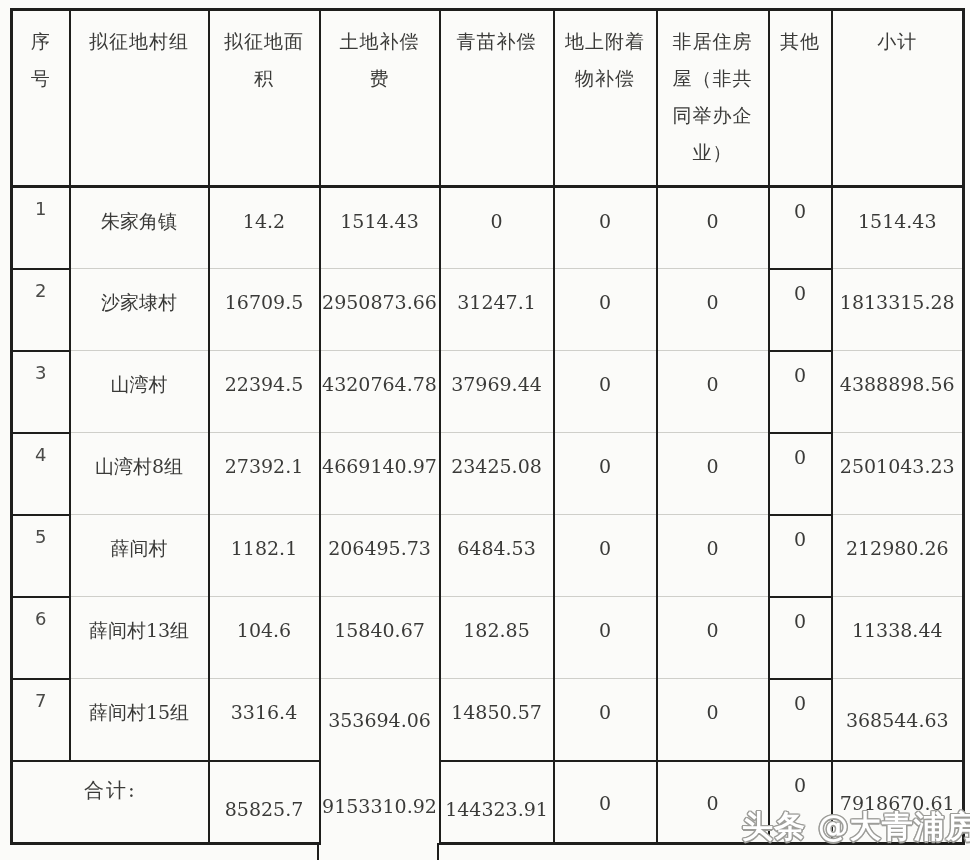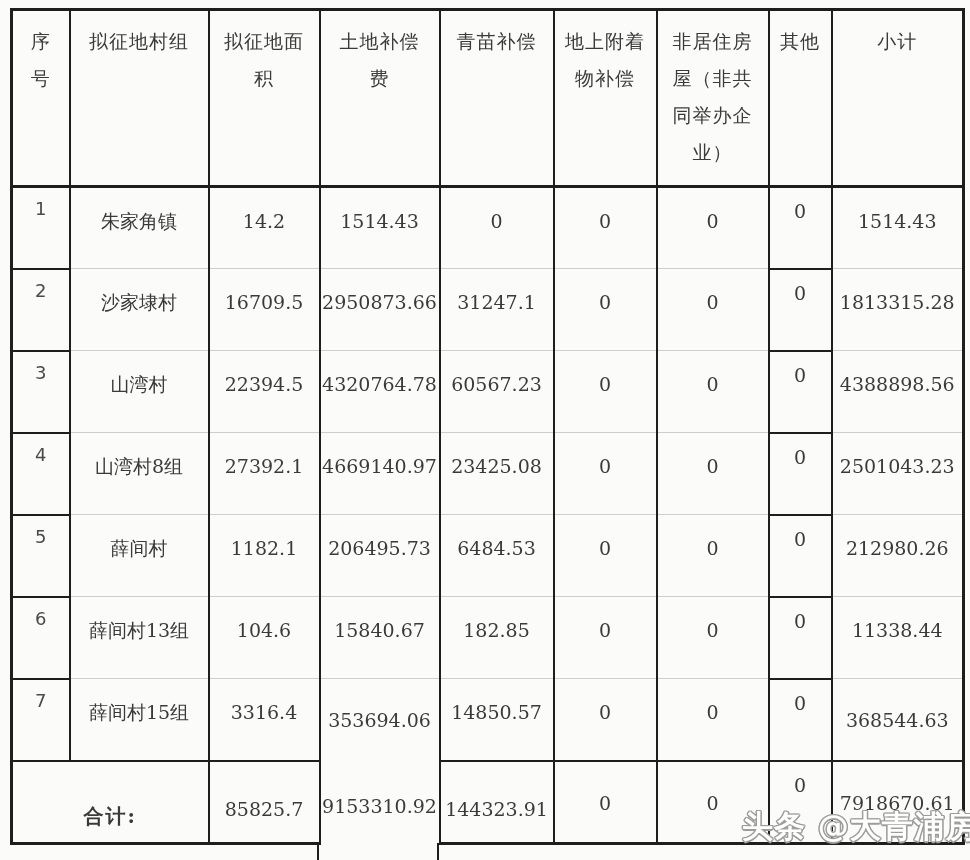--- a/index.html
+++ b/index.html
@@ -47,21 +47,21 @@
   }
   .acq td.other{
     border-bottom:2px solid #1e1e1c;
     padding-top:12px !important;
   }
   .acq tr.r7 td{border-bottom:2px solid #1e1e1c;}
   .acq tr.r7 td.land{border-bottom:none;text-align:center;}
   .acq tr.total{height:83px;}
   .acq tr.total td{border-bottom:3px solid #1e1e1c;padding-top:36px;}
   .acq tr.total td.land{border-bottom:none;margin-left:32px;}
-  .acq tr.total td.label{font-size:20px;padding-top:41px;letter-spacing:2px;font-weight:bold;}
+  .acq tr.total td.label{font-size:20px;padding-top:15px;letter-spacing:2px;}
   .acq td.low{padding-top:34px !important;}
   .acq td.mid{padding-top:30px !important;}
 
   .ext{
     position:absolute;top:843px;height:17px;width:2px;
     background:#1e1e1c;
   }
   .ext.left{left:317px;}
   .ext.right{left:437px;}
 
@@ -141,21 +141,21 @@
       <td>0</td>
       <td class="other">0</td>
       <td>1813315.28</td>
     </tr>
 
     <tr class="data">
       <td class="no">3</td>
       <td>山湾村</td>
       <td>22394.5</td>
       <td>4320764.78</td>
-      <td>60567.23</td>
+      <td>37969.44</td>
       <td>0</td>
       <td>0</td>
       <td class="other">0</td>
       <td>4388898.56</td>
     </tr>
 
     <tr class="data">
       <td class="no">4</td>
       <td>山湾村8组</td>
       <td>27392.1</td>

